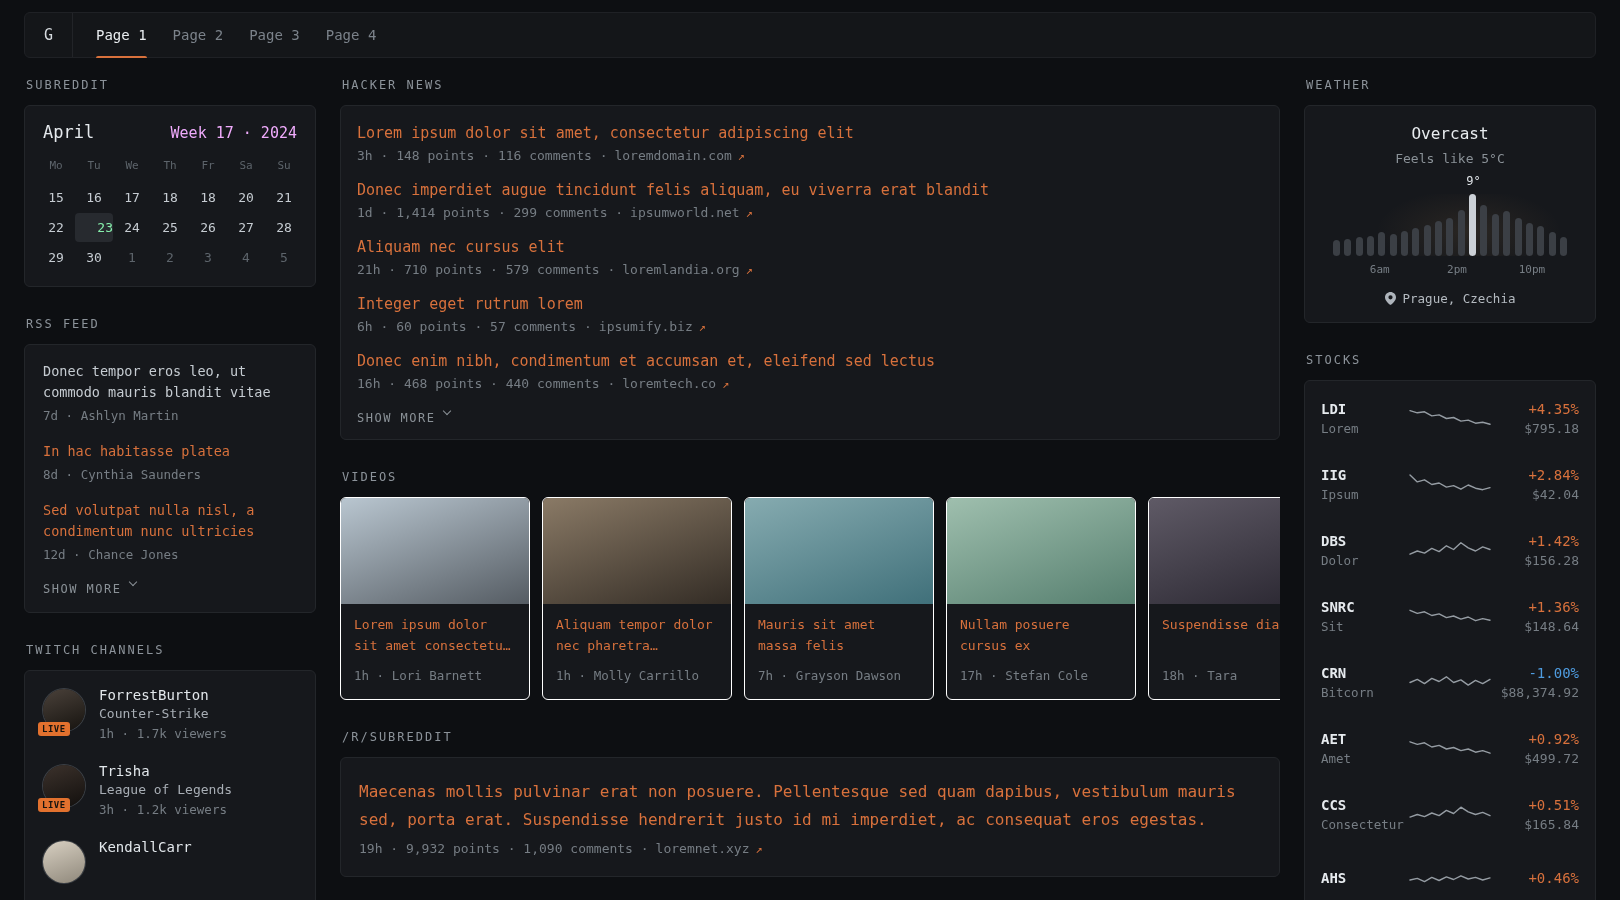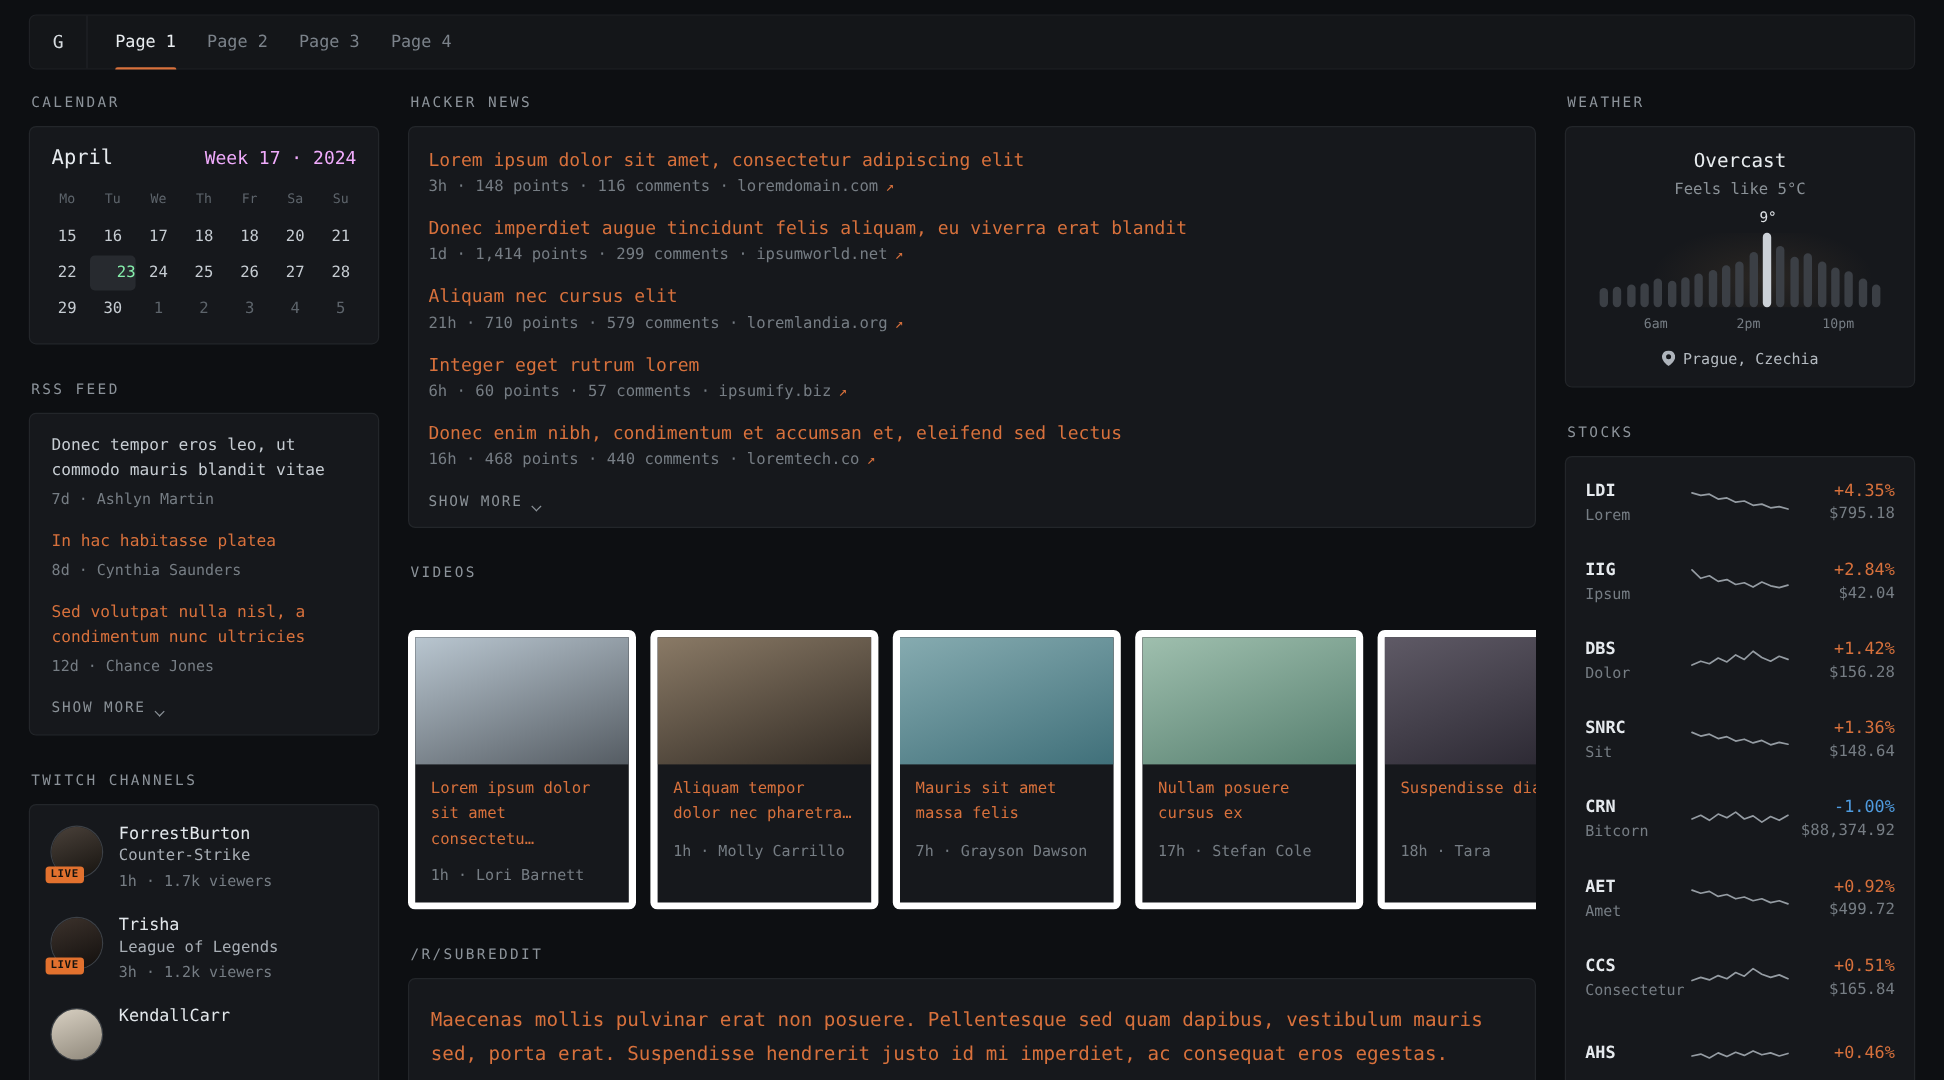--- a/index.html
+++ b/index.html
@@ -42,21 +42,21 @@
   .widget-title {
     font-size: 12px; letter-spacing: 2px; color: #8c939a;
     font-weight: normal; margin: 0 0 13px 2px;
   }
   .card { background: #16181c; border: 1px solid #23262a; border-radius: 6px; }
   .card-pad { padding: 16px 18px; }
   .meta { font-size: 12.5px; color: #767d84; line-height: 1.6; }
   .accent { color: var(--accent, #d8713c) !important; }
 
   .show-more {
-    display: flex; align-items: flex-end; background: none; border: 0;
+    display: flex; align-items: flex-start; background: none; border: 0;
     color: #8a9197; font: inherit; font-size: 12px; letter-spacing: 1.5px;
     padding: 2px 0 0; cursor: pointer; margin-top: 4px;
   }
   .chev {
     display: inline-block; width: 6px; height: 6px;
     border-right: 1.5px solid currentColor; border-bottom: 1.5px solid currentColor;
     transform: rotate(45deg); margin-left: 8px; margin-top: -3px;
   }
   .ext { color: var(--accent, #d8713c); margin-left: 6px; font-size: 12px; }
   .domain { margin-left: 7px; color: #767d84; cursor: pointer; }
@@ -92,21 +92,21 @@
   .ch-game { font-size: 13px; color: #a8aeb5; margin-bottom: 3px; cursor: pointer; }
 
   
   .hn-card { padding: 18px 16px 14px; }
   .hn-item { margin-bottom: 18px; }
   .hn-title { display: block; font-size: 15px; color: var(--accent, #d8713c); margin-bottom: 6px; cursor: pointer; }
   .hn-meta { font-size: 13px; color: #767d84; }
 
   
   .video-row { display: flex; gap: 12px; overflow: hidden; }
-  .video-card { flex: 0 0 190px; background: #16181c; border: 6px solid #ffffff; border-radius: 6px; overflow: hidden; cursor: pointer; margin-top: 28px; }
+  .video-card { flex: 0 0 190px; background: #16181c; border: 1px solid #ffffff; border-radius: 6px; overflow: hidden; cursor: pointer; }
   .thumb { height: 106px; }
   .v-body { padding: 11px 13px 13px; }
   .v-title { display: block; font-size: 13px; line-height: 1.6; color: var(--accent, #d8713c); min-height: 42px; margin-bottom: 9px; }
 
   
   .sub-card { padding: 20px 18px; }
   .sub-title { display: block; font-size: 16px; line-height: 1.75; color: var(--accent, #d8713c); margin-bottom: 7px; cursor: pointer; }
   .sub-meta { font-size: 13px; color: #767d84; }
 
   
@@ -153,21 +153,21 @@
 
       <a class="tab">Page 4</a>
     </nav>
 </header>
 
 <div class="layout">
 
   <aside>
 
     <section class="widget">
-      <h2 class="widget-title">CALENDAR</h2>
+      <h2 class="widget-title">SUBREDDIT</h2>
       <div class="card">
         <div class="cal-head">
           <span class="cal-month">April</span>
           <span class="cal-week">Week 17 · 2024</span>
         </div>
         <div class="cal-grid">
             <span class="cal-dow">Mo</span>
             <span class="cal-dow">Tu</span>
             <span class="cal-dow">We</span>
             <span class="cal-dow">Th</span>

